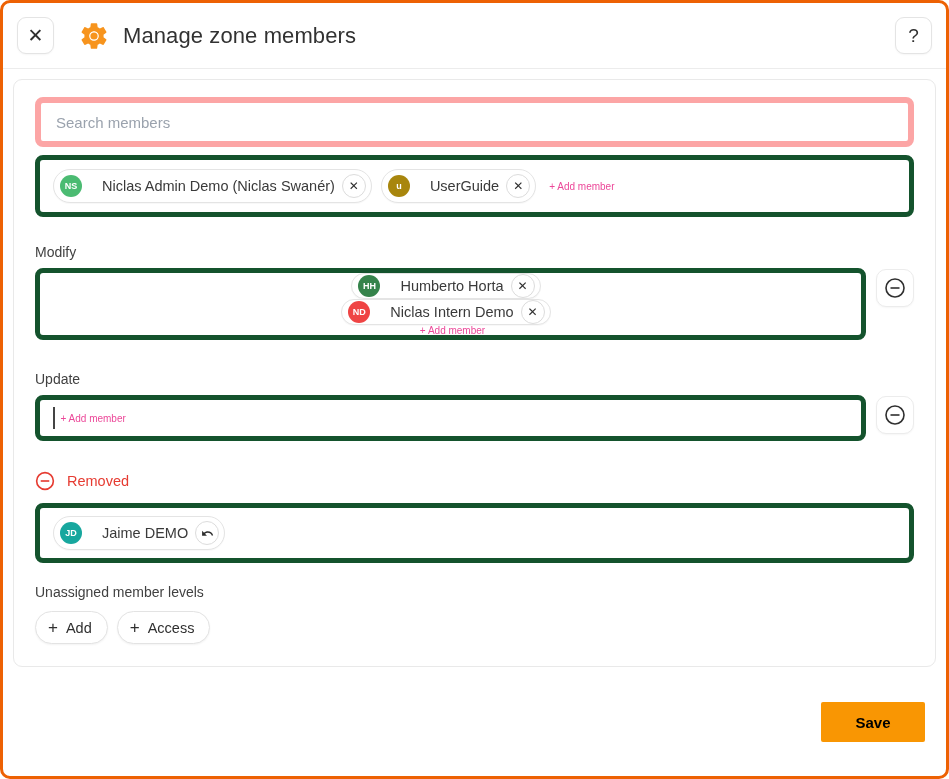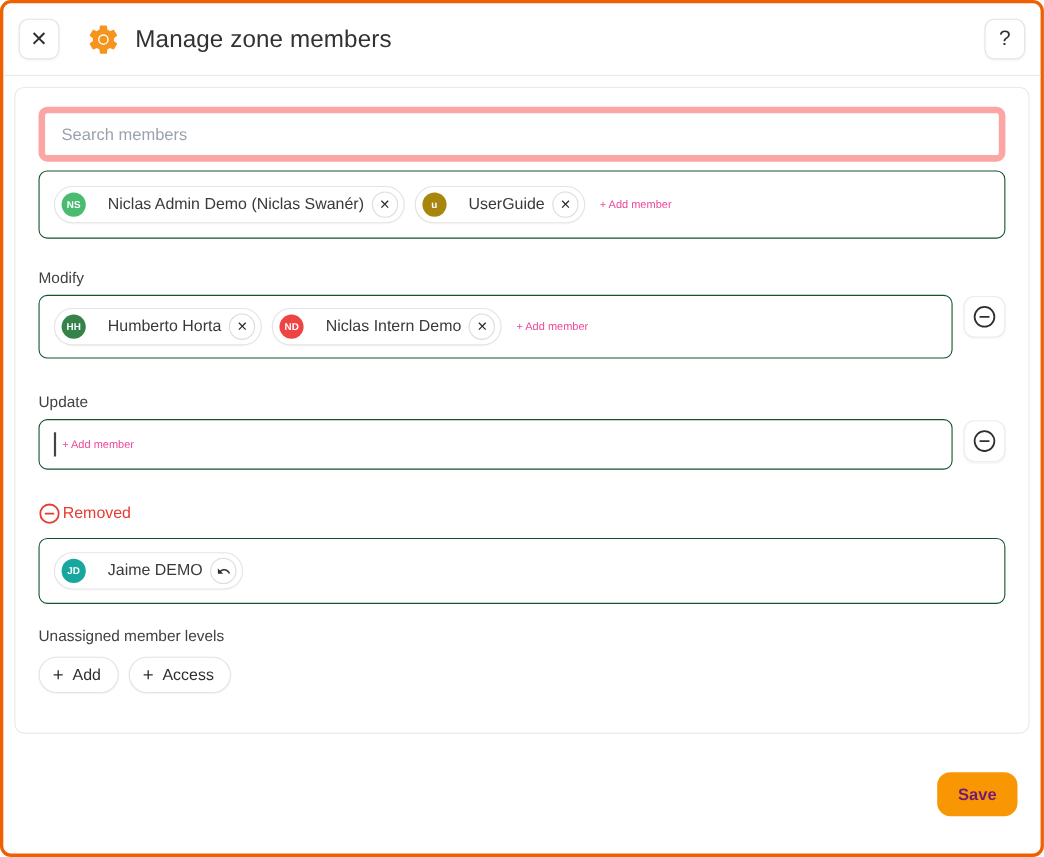--- a/index.html
+++ b/index.html
@@ -55,30 +55,30 @@
     font-size: 15px; color: #333;
     font-family: "Liberation Sans", sans-serif;
     outline: none;
   }
   .search-input::placeholder { color: #9aa2ad; }
   .field-label {
     margin-top: 13px;
     font-size: 14px; color: #414141;
   }
   .row-box {
-    border: 1px solid #14532d; border-radius: 8px;
+    border: 5px solid #14532d; border-radius: 8px;
     background: #fff;
     display: flex; align-items: center;
     padding: 0 13px;
     margin-top: 8px;
   }
   .row-flex { display: flex; align-items: flex-start; }
   .row-flex .row-box { flex: 1; }
   .h-62 { height: 62px; }
-  .h-58 { height: 58px; }
+  .h-58 { height: 72px; flex-direction: column; }
   .h-46 { height: 46px; }
   .h-60 { height: 60px; }
   .mt-27 { margin-top: 27px; }
   .mt-31 { margin-top: 31px; }
   .mt-21 { margin-top: 21px; }
   
   .chip {
     display: inline-flex; align-items: center;
     height: 34px;
     border: 1px solid #e4e4e4; border-radius: 17px;
@@ -122,21 +122,21 @@
     display: flex; align-items: center; justify-content: center;
     cursor: pointer;
     box-shadow: 0 1px 2px rgba(0,0,0,0.04);
   }
   
   .removed-header {
     margin-top: 30px;
     display: flex; align-items: center;
     color: #e63b31; font-size: 14.5px;
   }
-  .removed-header .label-text { margin-left: 2px; }
+  .removed-header .label-text { margin-left: 12px; }
   .removed-box { margin-top: 12px; }
   
   .pill-row { display: flex; margin-top: 11px; }
   .pill-btn {
     display: inline-flex; align-items: center;
     height: 33px;
     border: 1px solid #e3e3e3; border-radius: 17px;
     background: #fff;
     padding: 0 15px 0 12px;
     margin-right: 9px;
@@ -145,23 +145,23 @@
     box-shadow: 0 1px 2px rgba(0,0,0,0.05);
     font-family: "Liberation Sans", sans-serif;
   }
   .pill-btn .plus { font-size: 17px; margin-right: 8px; color: #2f2f2f; }
   
   .footer {
     display: flex; justify-content: flex-end;
     padding: 0 21px; margin-top: 35px;
   }
   .save-btn {
-    width: 73px; height: 40px;
-    background: #f99603; border: none; border-radius: 12px;
-    color: #701a75; font-size: 15px; font-weight: bold;
+    width: 104px; height: 40px;
+    background: #f99603; border: none; border-radius: 2px;
+    color: #000000; font-size: 15px; font-weight: bold;
     cursor: pointer;
     font-family: "Liberation Sans", sans-serif;
   }
 </style>
 </head>
 <body>
 
 <div class="dialog">
 
   <div class="header">

